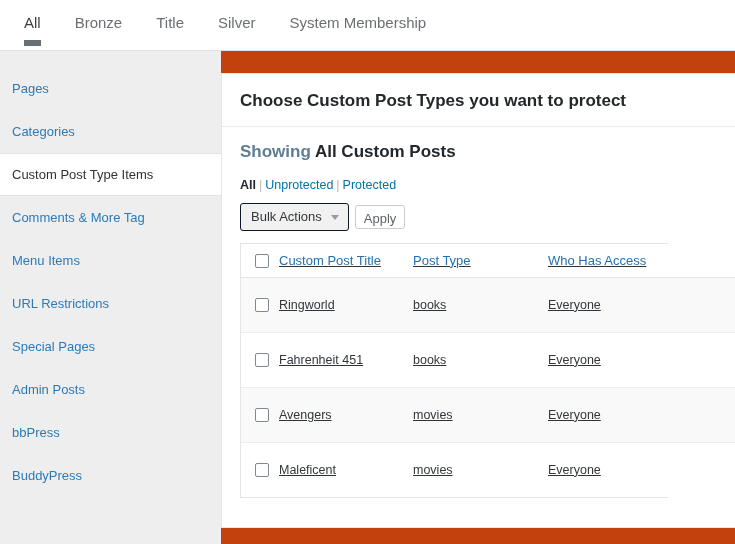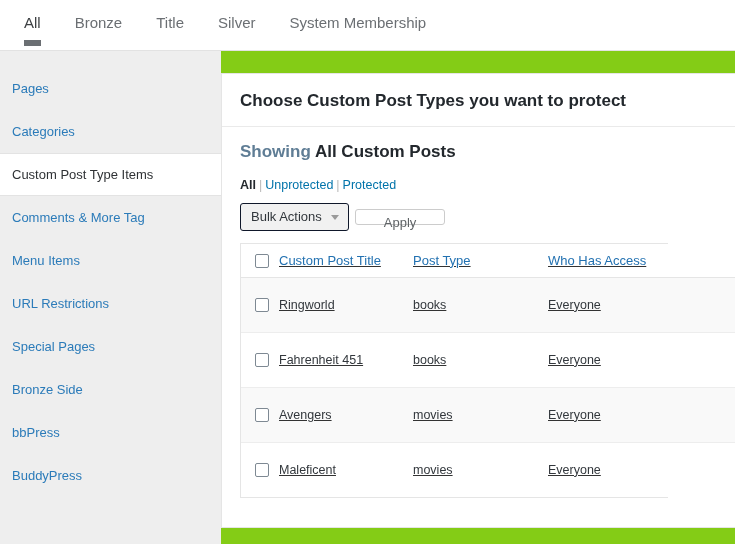--- a/index.html
+++ b/index.html
@@ -59,21 +59,21 @@
     background: #6b6f73;
   }
 
   
   .page {
     position: absolute;
     left: 0;
     top: 51px;
     width: 735px;
     height: 493px;
-    background: #84cc16;
+    background: #c2410c;
   }
 
   
   .sidebar {
     position: absolute;
     left: 0;
     top: 0;
     width: 221px;
     height: 493px;
     background: #eeeeee;
@@ -182,22 +182,22 @@
     right: 9px;
     top: 50%;
     margin-top: -2px;
     width: 0; height: 0;
     border-left: 4px solid transparent;
     border-right: 4px solid transparent;
     border-top: 5px solid #9a9a9a;
   }
   .apply-btn {
     margin-left: 6px;
-    height: 16px;
-    padding: 0 28px;
+    height: 24px;
+    padding: 0 8px;
     background: #ffffff;
     border: 1px solid #cccccc;
     border-radius: 3px;
     font-family: inherit;
     font-size: 13px;
     color: #5f6366;
     line-height: 26px;
     cursor: pointer;
   }
 
@@ -284,21 +284,21 @@
         <li>
           <a class="side-item">Menu Items</a>
         </li>
         <li>
           <a class="side-item">URL Restrictions</a>
         </li>
         <li>
           <a class="side-item">Special Pages</a>
         </li>
         <li>
-          <a class="side-item">Bronze Side</a>
+          <a class="side-item">Admin Posts</a>
         </li>
         <li>
           <a class="side-item">bbPress</a>
         </li>
         <li>
           <a class="side-item">BuddyPress</a>
         </li>
       </ul>
   </div>
 

